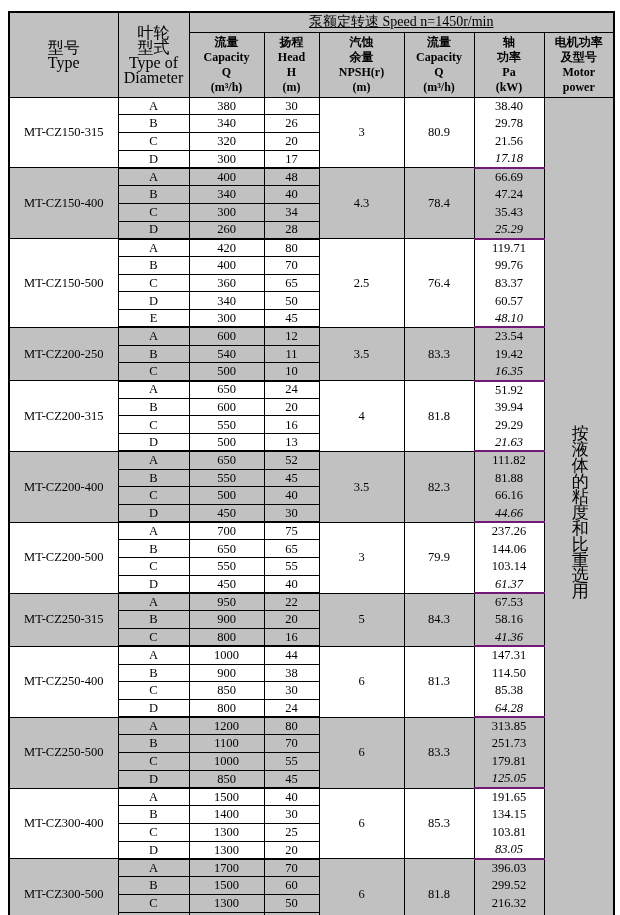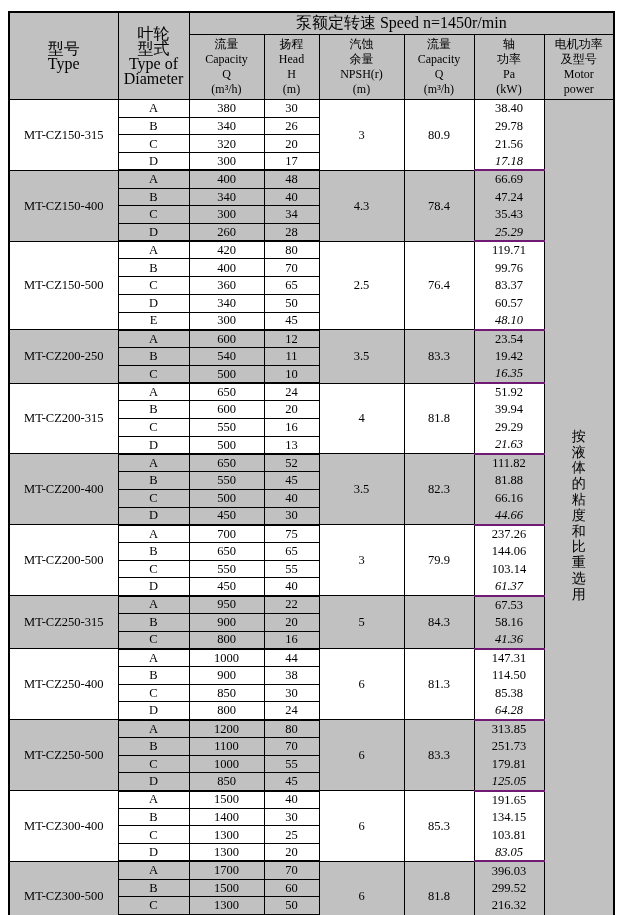--- a/index.html
+++ b/index.html
@@ -28,22 +28,22 @@
     vertical-align: middle;
     padding: 0;
     overflow: hidden;
   }
   thead th {
     background: #c1c1c1;
     font-weight: normal;
     white-space: pre-line;
   }
   tr.span-row { height: 20px; }
-  .span-cell { font-size: 16px; }
-  tr.hdr-row th { height: 64px; font-size: 12px; line-height: 15px; }
+  .span-cell { font-size: 14px; text-decoration: underline; }
+  tr.hdr-row th { height: 64px; font-size: 12px; line-height: 15px; font-weight: bold; }
   th.tall { font-size: 16px; line-height: 15px; }
   tbody tr { height: 17.72px; }
   tbody td { font-size: 12.5px; line-height: 1; }
   td.model { font-size: 12.5px; text-align: center; }
   tr.shade td { background: #c1c1c1; }
   tr.group-end td { border-bottom: 2px solid #000; }
   
   td.pa { border-top: none; border-bottom: none; position: relative; margin-left: 28px; }
   td.pa.pa-sep::after {
     content: "";
@@ -53,21 +53,21 @@
     height: 1px;
     background: #000;
     z-index: 2;
   }
   tr.group-end td.pa { border-bottom: 2px solid #701a75; font-style: italic; }
   
   td.motor { background: #c1c1c1; }
   .vnote {
     width: 14px;
     margin: 0 auto;
-    font-size: 14px;
+    font-size: 17px;
     line-height: 15.8px;
     word-break: break-all;
     text-align: right;
   }
 </style>
 </head>
 <body>
 
 <div class="page">
   <table class="spec">

